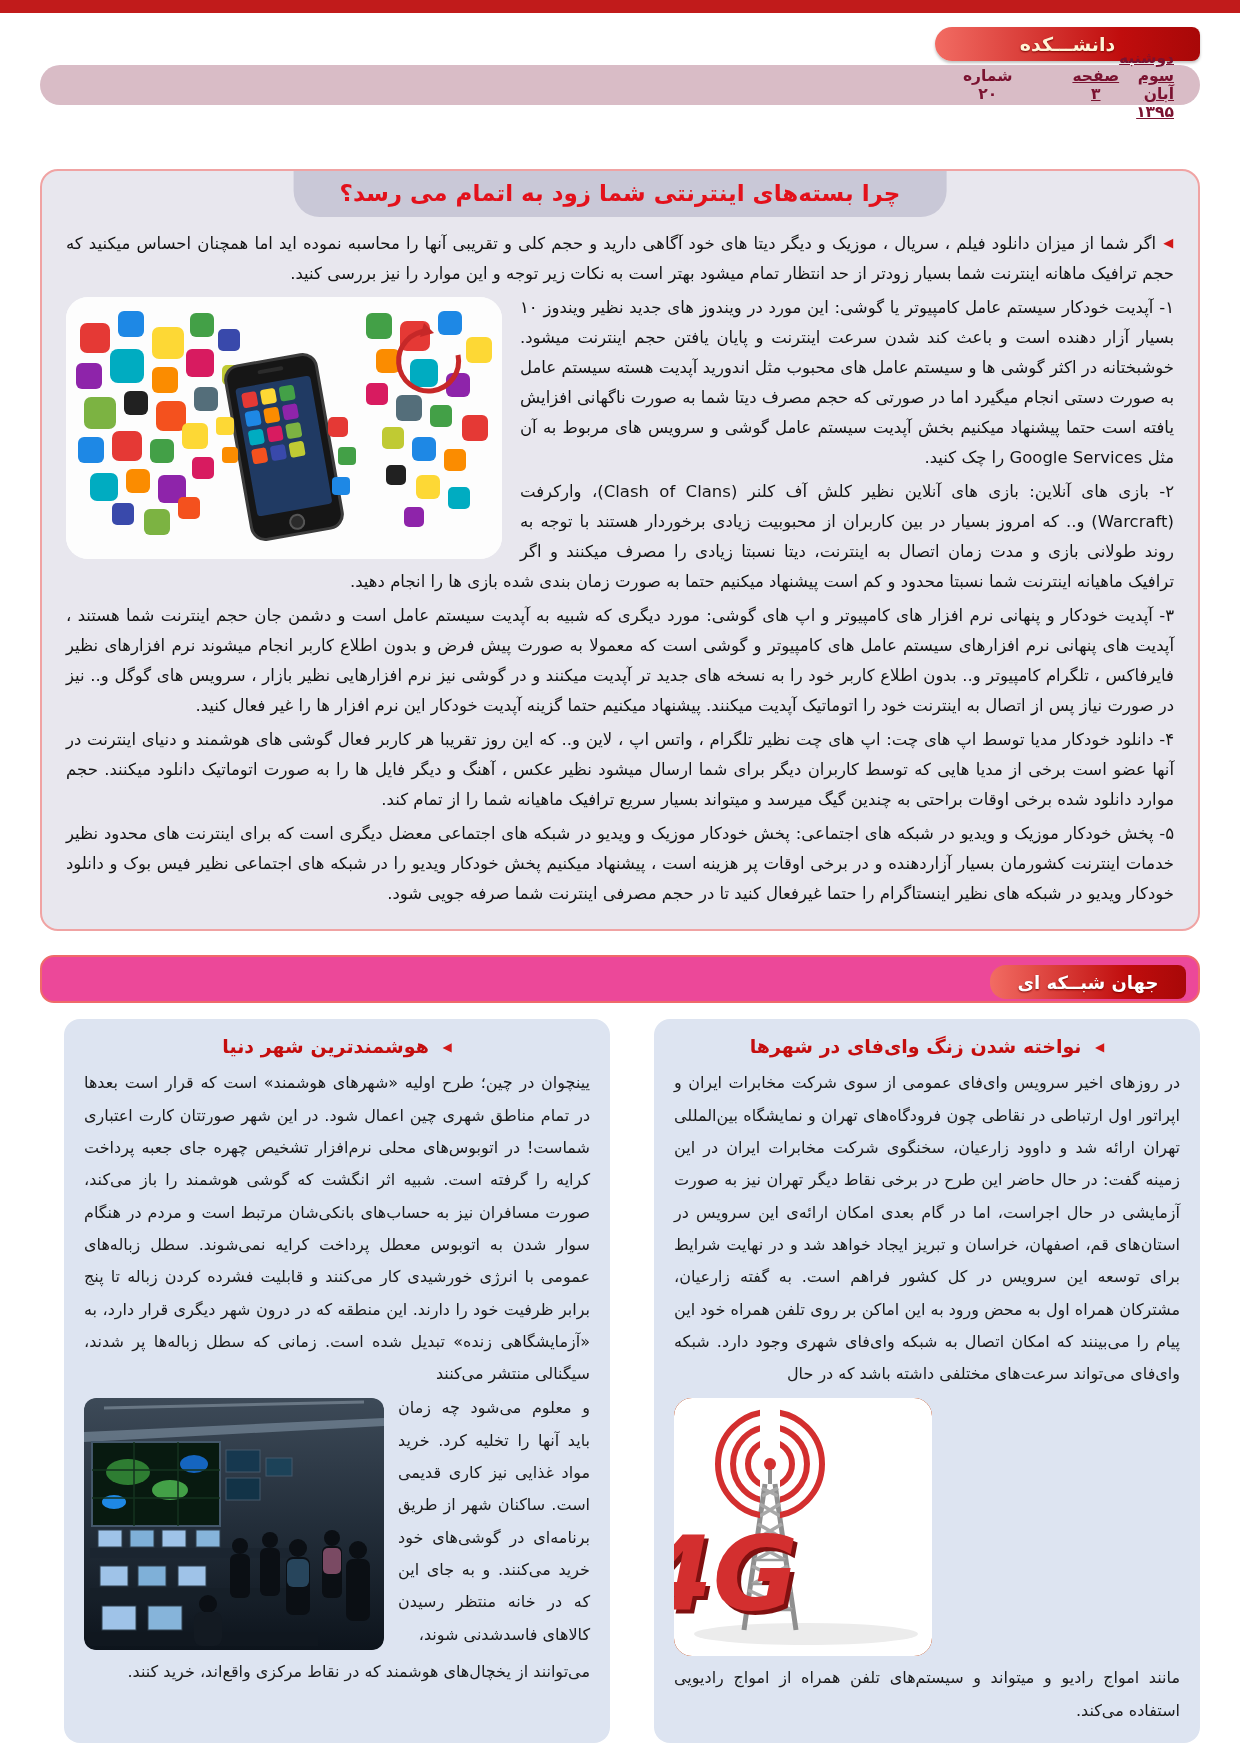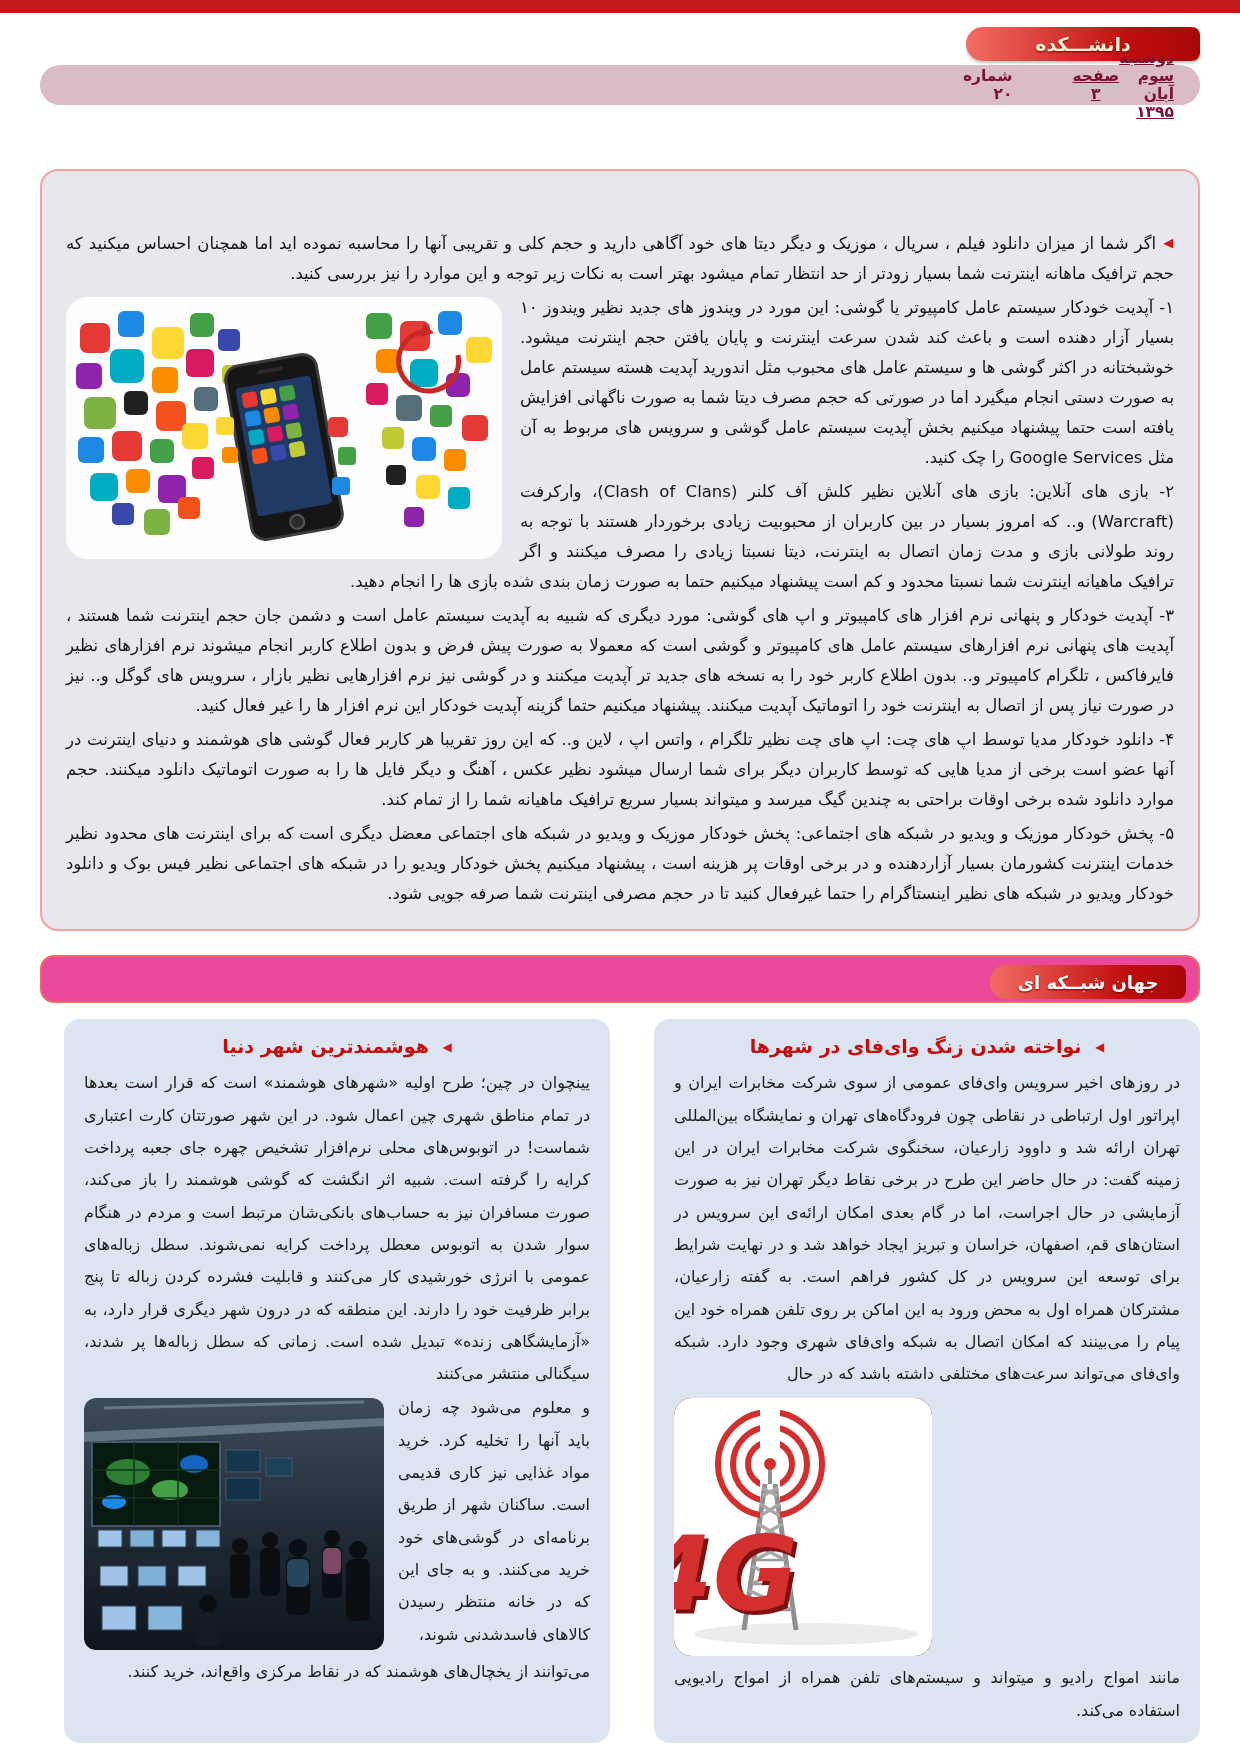--- a/index.html
+++ b/index.html
@@ -5,21 +5,21 @@
   html,body{margin:0;padding:0;}
   body{
     width:1240px;height:1754px;background:#ffffff;position:relative;
     font-family:"DejaVu Sans",sans-serif;direction:rtl;overflow:hidden;
   }
   .top-strip{height:13px;background:#c11b1b;}
 
   
   .header{position:relative;margin:10px 40px 0;height:130px;}
   .badge-danesh{
-    position:absolute;top:4px;left:auto;right:0;width:234px;height:34px;
+    position:absolute;top:4px;left:auto;right:0;width:265px;height:34px;
     background:linear-gradient(90deg,#f26c63,#c00d0d 70%,#a80808);
     border-radius:17px 8px 8px 17px;display:flex;align-items:center;justify-content:center;
     color:#fff3d6;font-weight:bold;font-size:19px;text-shadow:0 1px 2px #700;
     box-shadow:0 2px 3px rgba(0,0,0,.25);
   }
   .date-bar{
     position:absolute;top:42px;right:0;left:0;height:40px;background:#d9bcc6;
     border-radius:20px;display:flex;align-items:center;color:#7a1230;font-weight:bold;font-size:15.5px;
   }
   .date-bar .cell{flex:1;text-decoration:underline;}
@@ -92,27 +92,30 @@
 
 <div class="top-strip"></div>
 
 <div class="header">
   <div class="badge-danesh">
     <span>دانشـــکده</span>
   </div>
   <div class="date-bar">
     <div class="cell cell-date">دوشنبه سوم آبان ۱۳۹۵</div>
     <div class="cell cell-page">صفحه ۳</div>
-    <div class="cell issue-wrap" style="flex:1;text-align:right;padding-left:0;">
+    <div class="cell issue-wrap" style="flex:1;text-align:center;padding-left:0;">
       <span style="display:inline-block;margin-left:955px;">شماره ۲۰</span>
     </div>
   </div>
 </div>
 
 <div class="article1">
+  <div class="title-tab">
+    <h1>چرا بسته‌های اینترنتی شما زود به اتمام می رسد؟</h1>
+  </div>
 
   <p><span class="marker">◀</span><span>اگر شما از میزان دانلود فیلم ، سریال ، موزیک و دیگر دیتا های خود آگاهی دارید و حجم کلی و تقریبی آنها را محاسبه نموده اید اما همچنان احساس میکنید که حجم ترافیک ماهانه اینترنت شما بسیار زودتر از حد انتظار تمام میشود بهتر است به نکات زیر توجه و این موارد را نیز بررسی کنید.</span></p>
 
   <div class="img-phone">
     <svg width="436" height="262" viewBox="0 0 436 262">
       <rect width="436" height="262" fill="#fdfdfd"></rect>
 
       <g>
         <rect x="14" y="26" width="30" height="30" rx="7" fill="#e53935"></rect>
         <rect x="52" y="14" width="26" height="26" rx="6" fill="#1e88e5"></rect>

